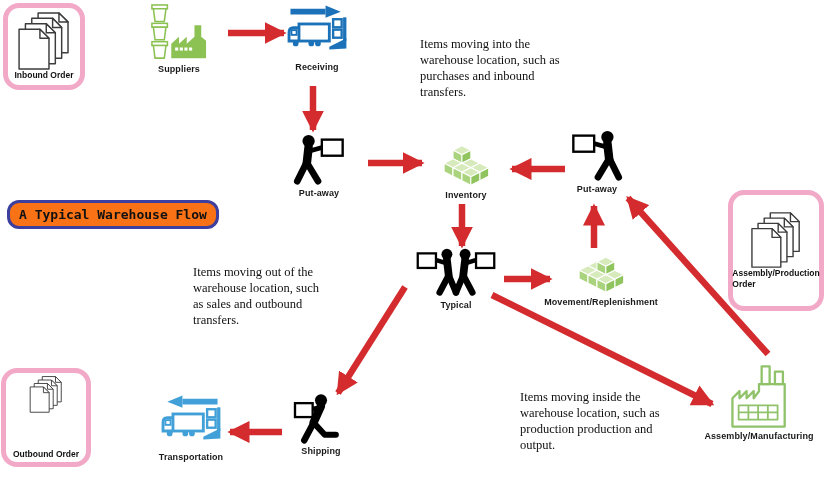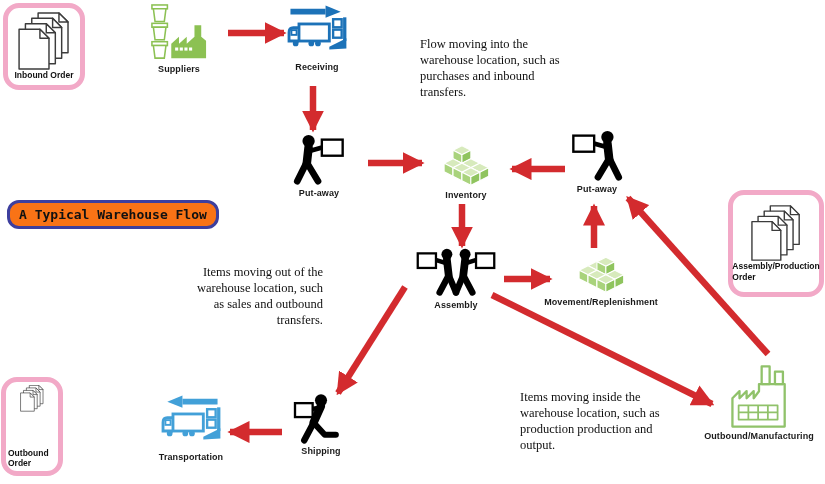--- a/index.html
+++ b/index.html
@@ -183,28 +183,28 @@
     </g>
   </svg>
 
   <div class="order-box" style="left:3px;top:3px;width:82px;height:87px;">
     <svg width="56" height="58" viewBox="0 0 57 64">
         <use href="#docstack"></use>
       </svg>
     <div class="order-label">Inbound Order</div>
   </div>
 
-  <div class="order-box" style="left:1px;top:377px;width:62px;height:99px;gap:36px;">
+  <div class="order-box" style="left:1px;top:368px;width:90px;height:99px;gap:36px;">
     <svg width="56" height="58" viewBox="0 0 57 64">
         <use href="#docstack"></use>
       </svg>
     <div class="order-label">Outbound Order</div>
   </div>
 
-  <div class="order-box" style="left:728px;top:190px;width:96px;height:107px;">
+  <div class="order-box" style="left:728px;top:190px;width:96px;height:121px;">
     <svg width="54" height="56" viewBox="0 0 57 64">
         <use href="#docstack"></use>
       </svg>
     <div class="order-label">Assembly/Production Order</div>
   </div>
 
   <div class="node" style="left:142px;top:4px;width:74px;">
     <svg width="58" height="58" viewBox="0 0 60 60">
         <use href="#suppliers-g"></use>
       </svg>
@@ -236,21 +236,21 @@
     <svg width="58" height="53" viewBox="0 0 60 56">
         <use href="#person-box" transform="translate(60,0) scale(-1,1)"></use>
       </svg>
     <div class="node-label">Put-away</div>
   </div>
 
   <div class="node" style="left:408px;top:247px;width:96px;">
     <svg width="88" height="51" viewBox="0 0 88 56">
         <use href="#picking-g"></use>
       </svg>
-    <div class="node-label">Assembly</div>
+    <div class="node-label">Typical</div>
   </div>
 
   <div class="node" style="left:283px;top:392px;width:76px;">
     <svg width="56" height="52" viewBox="0 0 60 56">
         <use href="#shipping-g"></use>
       </svg>
     <div class="node-label">Shipping</div>
   </div>
 
   <div class="node" style="left:545px;top:248px;width:112px;">
@@ -264,22 +264,22 @@
     <svg width="64" height="55" viewBox="0 0 66 58" style="color:#42a0d8">
         <use href="#truck-left-g"></use>
       </svg>
     <div class="node-label">Transportation</div>
   </div>
 
   <div class="node" style="left:693px;top:364px;width:132px;">
     <svg width="62" height="65" viewBox="0 0 70 72">
         <use href="#factory-outline-g"></use>
       </svg>
-    <div class="node-label">Outbound/Manufacturing</div>
+    <div class="node-label">Assembly/Manufacturing</div>
   </div>
 
   <div class="title-box" style="left:7px;top:200px;">A Typical Warehouse Flow</div>
 
-  <div class="note" style="left:420px;top:36px;width:148px;">Flow moving into the warehouse location, such as purchases and inbound transfers.</div>
-  <div class="note" style="left:193px;top:264px;width:130px;text-align:right;">Items moving out of the warehouse location, such as sales and outbound transfers.</div>
+  <div class="note" style="left:420px;top:36px;width:148px;">Items moving into the warehouse location, such as purchases and inbound transfers.</div>
+  <div class="note" style="left:193px;top:264px;width:130px;">Items moving out of the warehouse location, such as sales and outbound transfers.</div>
   <div class="note" style="left:520px;top:389px;width:152px;">Items moving inside the warehouse location, such as production production and output.</div>
 
 </div>
 
 </body></html>

